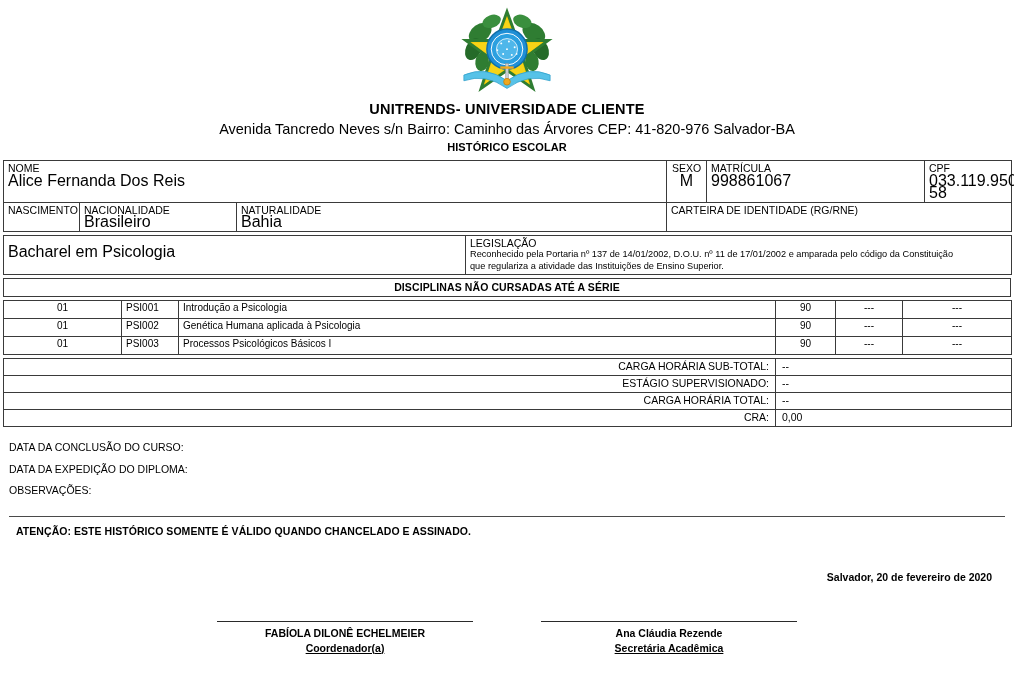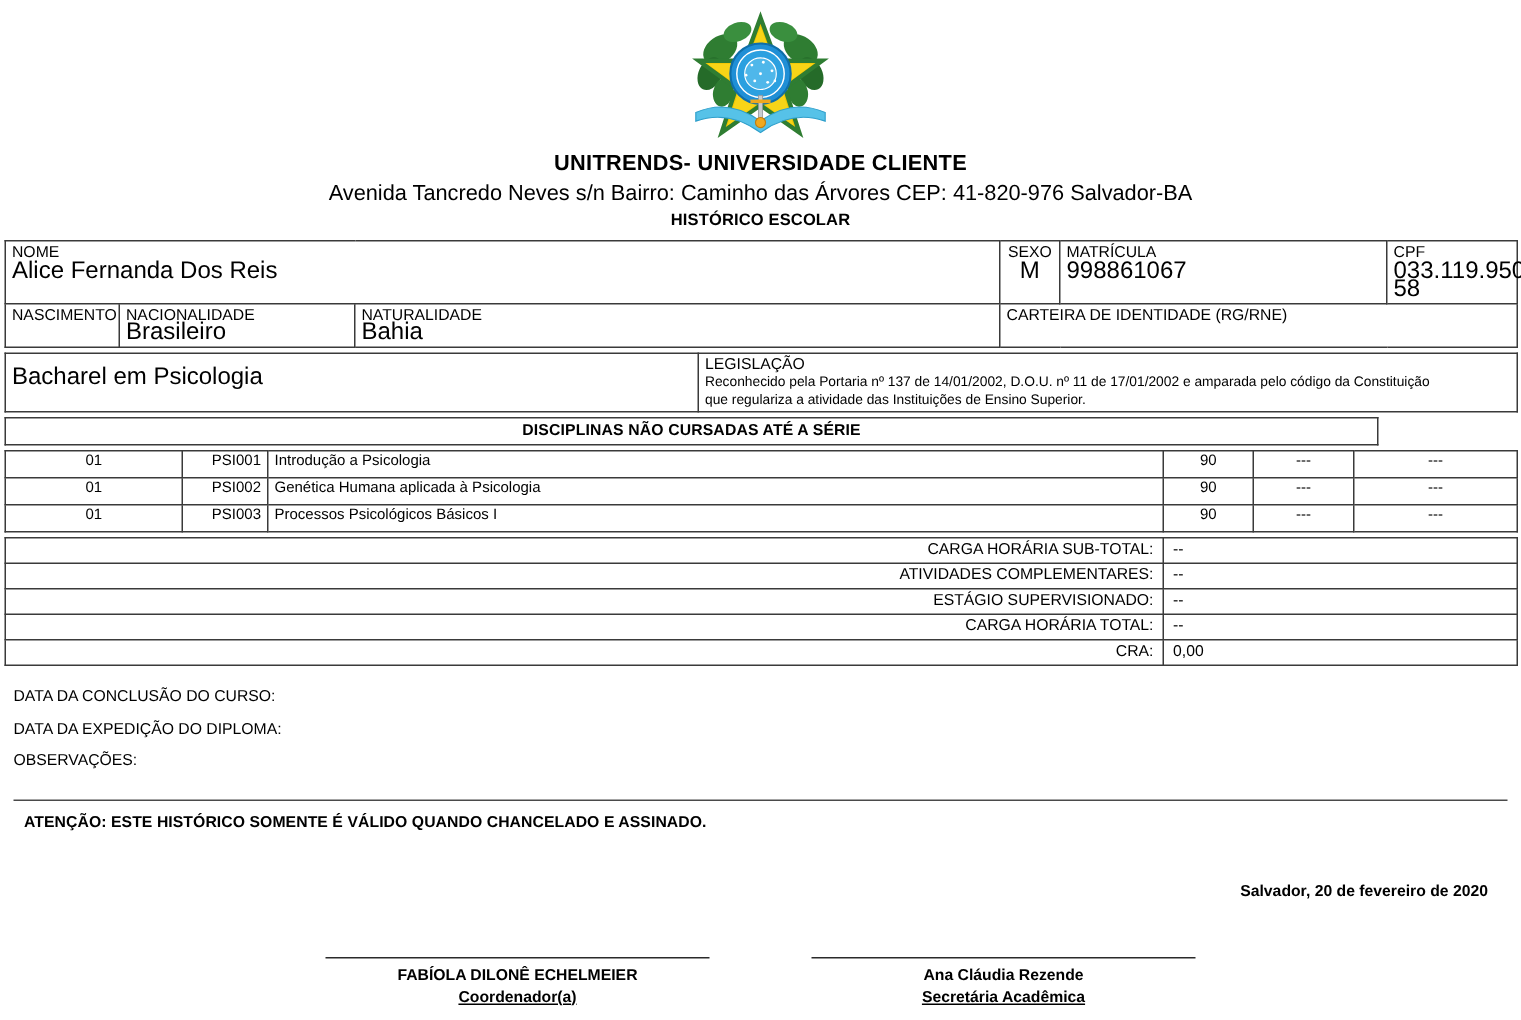--- a/index.html
+++ b/index.html
@@ -55,21 +55,21 @@
     font-size: 11px;
     font-weight: bold;
     line-height: 14px;
     margin-top: 1px;
     letter-spacing: 0.1px;
   }
 
   
   .tbl {
     border-collapse: collapse;
-    width: 916px;
+    width: 1008px;
     margin: 0 3px;
     table-layout: fixed;
   }
   .tbl td {
     border: 1px solid #3a3a3a;
     vertical-align: top;
     padding: 0;
   }
   .cell {
     padding: 1px 4px 2px 4px;
@@ -108,21 +108,21 @@
   }
 
   
   .disc-tbl { margin-top: 3px; }
   .disc-tbl td {
     height: 17px;
     font-size: 10px;
   }
   .disc-tbl td .cell { padding: 1px 4px; }
   .d-num   { text-align: center; }
-  .d-code  { text-align: right; }
+  .d-code  { text-align: left; }
   .d-name  { text-align: left; }
   .d-val   { text-align: center; }
 
   
   .tot-tbl { margin-top: 3px; }
   .tot-tbl td { height: 16px; }
   .tot-label {
     text-align: right;
     font-size: 10.5px;
     padding: 1px 6px 2px 0;
@@ -416,28 +416,20 @@
       <tr>
         <td>
             <div class="tot-label">CARGA HORÁRIA SUB-TOTAL:</div>
           </td>
         <td>
             <div class="tot-value">--</div>
           </td>
       </tr>
       <tr>
         <td>
-            <div class="tot-label">ATIVIDADES COMPLEMENTARES:</div>
-          </td>
-        <td>
-            <div class="tot-value">--</div>
-          </td>
-      </tr>
-      <tr>
-        <td>
             <div class="tot-label">ESTÁGIO SUPERVISIONADO:</div>
           </td>
         <td>
             <div class="tot-value">--</div>
           </td>
       </tr>
       <tr>
         <td>
             <div class="tot-label">CARGA HORÁRIA TOTAL:</div>
           </td>

